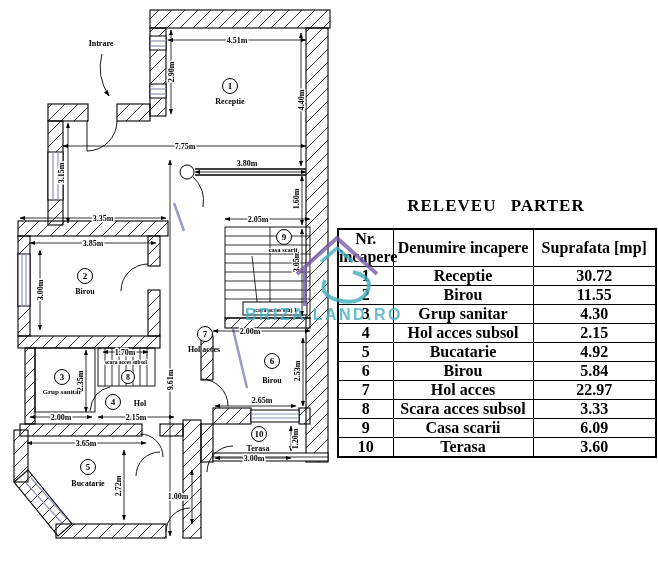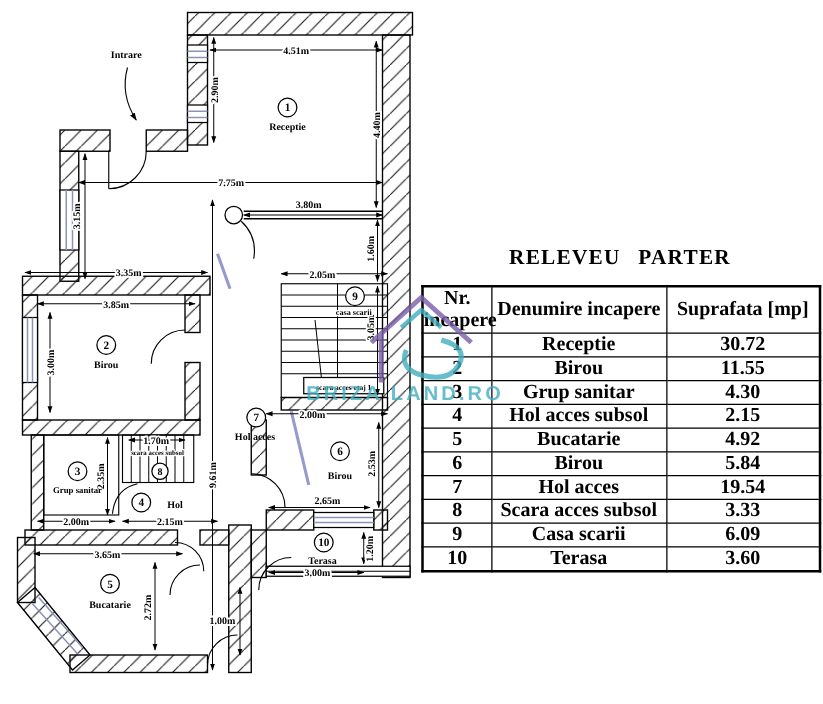--- a/index.html
+++ b/index.html
@@ -293,21 +293,21 @@
           <td>4.92</td>
         </tr>
     <tr>
           <td>6</td>
           <td>Birou</td>
           <td>5.84</td>
         </tr>
     <tr>
           <td>7</td>
           <td>Hol acces</td>
-          <td>19.54</td>
+          <td>22.97</td>
         </tr>
     <tr>
           <td>8</td>
           <td>Scara acces subsol</td>
           <td>3.33</td>
         </tr>
     <tr>
           <td>9</td>
           <td>Casa scarii</td>
           <td>6.09</td>

